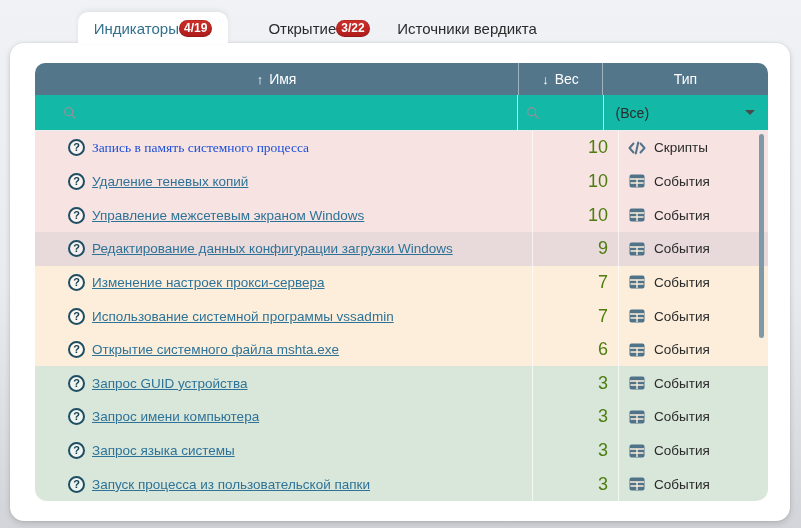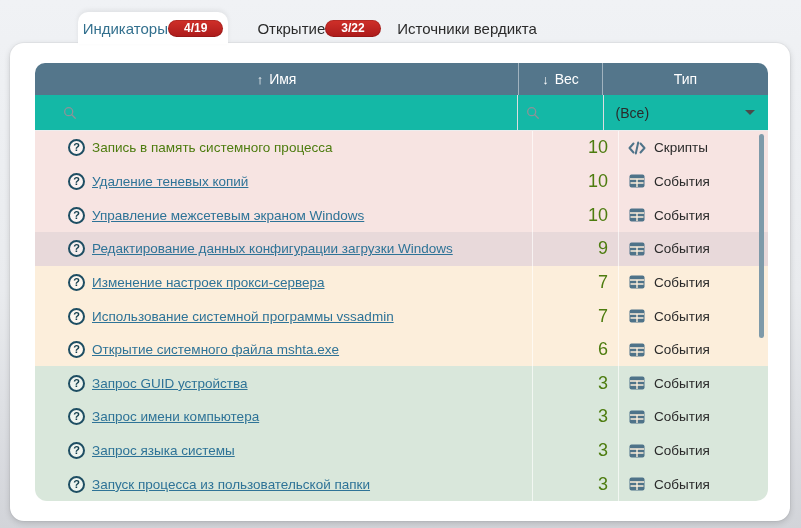--- a/index.html
+++ b/index.html
@@ -23,21 +23,21 @@
     left:78px; width:150px; background:#fff; border-radius:10px 10px 0 0;
     box-shadow:0 -2px 5px rgba(0,0,0,.07);
   }
   .tab-active .tab-label { color:#33708e; }
   .tab-plain { color:#2b2b2b; }
   .tab-2 { left:248px; width:142px; }
   .tab-3 { left:396px; width:142px; }
   .badge {
     background:linear-gradient(180deg,#d03029,#ac1b1b);
     color:#fff; font-size:12px; font-weight:bold;
-    padding:2px 16px 3px; border-radius:10px; line-height:1;
+    padding:2px 5px 3px; border-radius:10px; line-height:1;
     box-shadow:inset 0 0 0 1px rgba(0,0,0,.12);
   }
   
   .table {
     position:absolute; left:25px; top:20px; width:733px; height:438px;
     border-radius:10px 10px 12px 12px; overflow:hidden; z-index:2;
   }
   .thead {
     height:32px; background:#54768b; display:flex; color:#fff; font-size:14px;
   }
@@ -69,21 +69,21 @@
   .cell + .cell { border-left:1px solid rgba(255,255,255,.65); }
   .cell-name { width:497px; padding-left:33px; gap:7px; }
   .cell-weight { width:86px; justify-content:flex-end; padding-right:10px; color:#4d7c0f; font-size:18px; }
   .cell-type { width:150px; padding-left:9px; gap:8px; color:#2a2a2a; }
   .q-icon {
     width:17px; height:17px; flex:0 0 auto; border:2px solid #1e4e63; border-radius:50%;
     background:rgba(255,255,255,.55); color:#16404f; font-size:11px; font-weight:bold;
     display:flex; align-items:center; justify-content:center; line-height:1;
   }
   .name-link { color:#2e7397; text-decoration:underline; cursor:pointer; }
-  .name-plain { color:#4d7c0f; text-decoration:none; }
+  .name-plain { color:#1d4ed8; text-decoration:none;font-family:Liberation Serif, serif; }
   .type-icon { width:18px; height:16px; flex:0 0 auto; }
   .scroll-thumb {
     position:absolute; left:724px; top:71px; width:5px; height:204px;
     background:#7e9aa9; border-radius:3px; z-index:5;
   }
 </style>
 </head>
 <body>
 
 <div class="tab tab-active">

